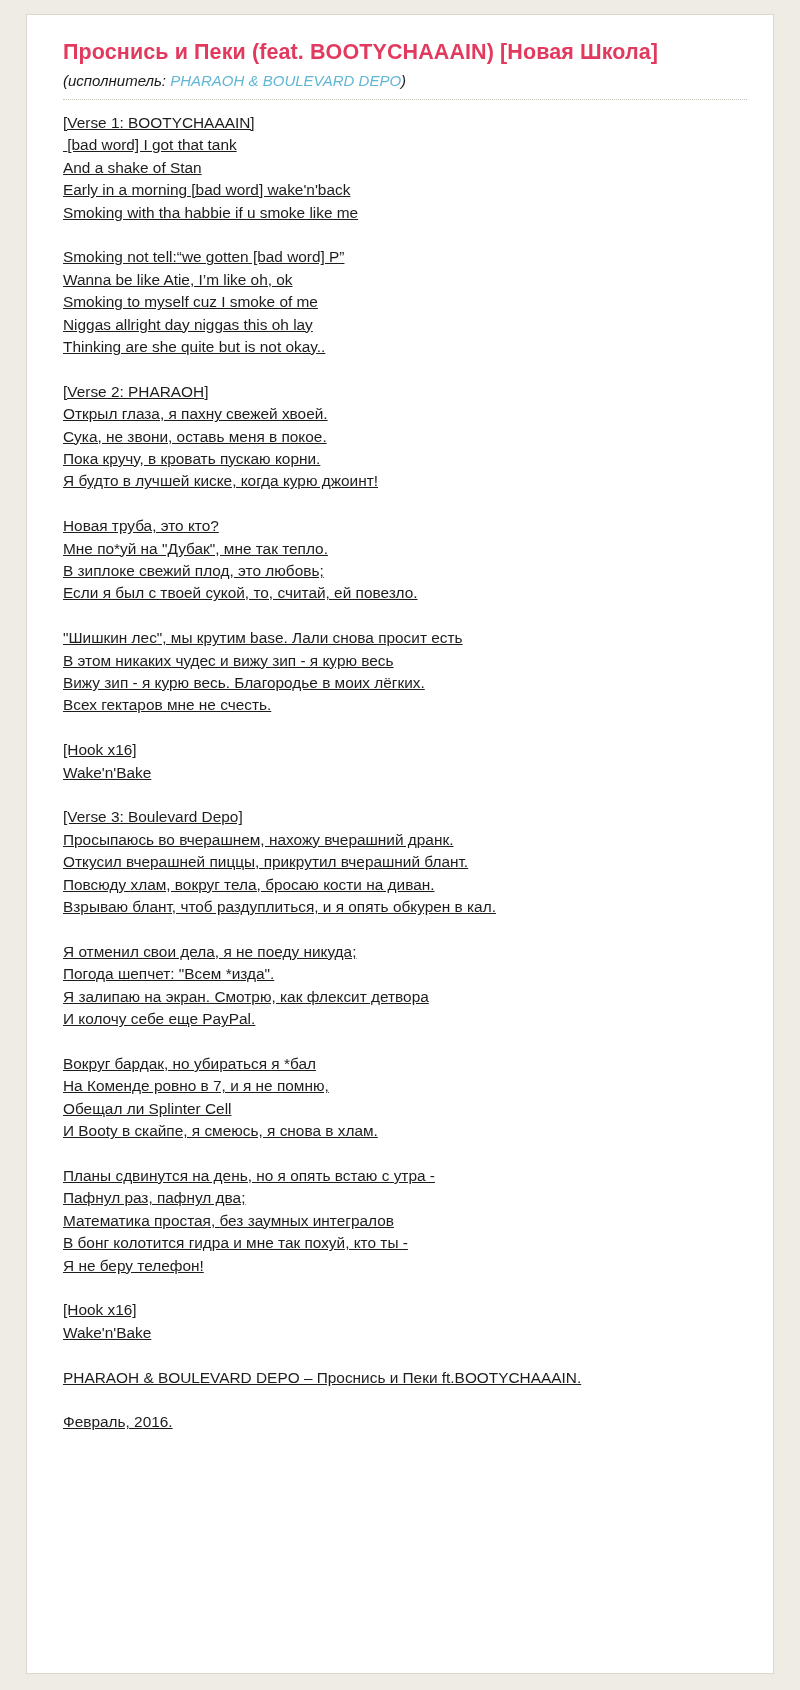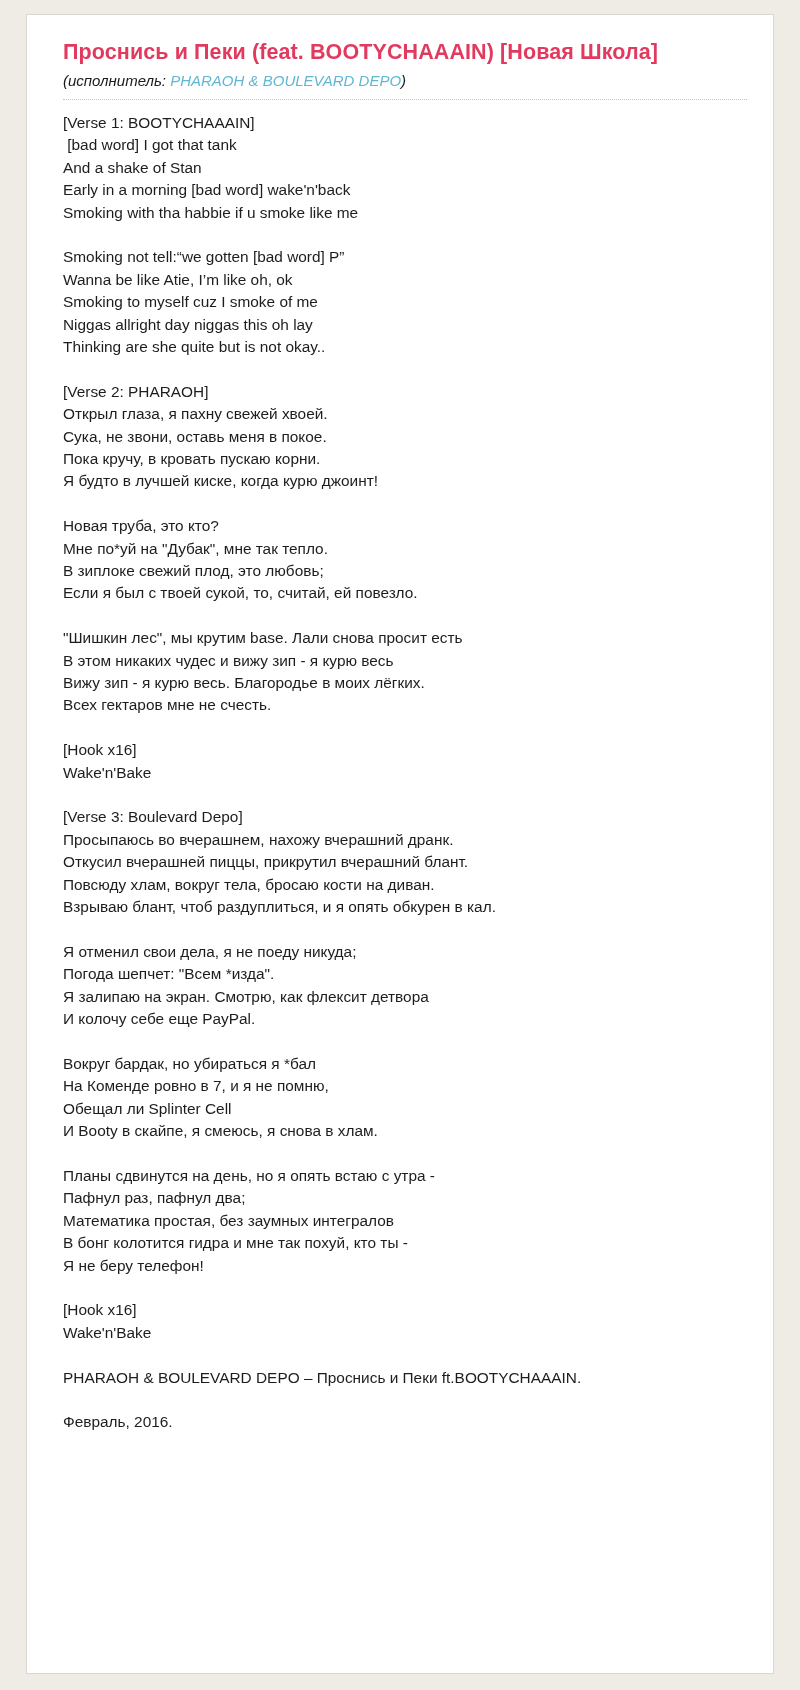--- a/index.html
+++ b/index.html
@@ -51,20 +51,21 @@
     text-decoration: none;
     cursor: pointer;
   }
   .lyrics {
     font-size: 15.4px;
     line-height: 22.4px;
     color: #1d1d1d;
     white-space: pre-wrap;
     word-wrap: break-word;
     font-family: "Liberation Sans", sans-serif;
+    text-decoration: underline;
   }
 </style>
 </head>
 <body>
 
 <div class="page-frame">
   <div class="sheet">
 
     <h1 class="song-title">Проснись и Пеки (feat. BOOTYCHAAAIN) [Новая Школа]</h1>
 

